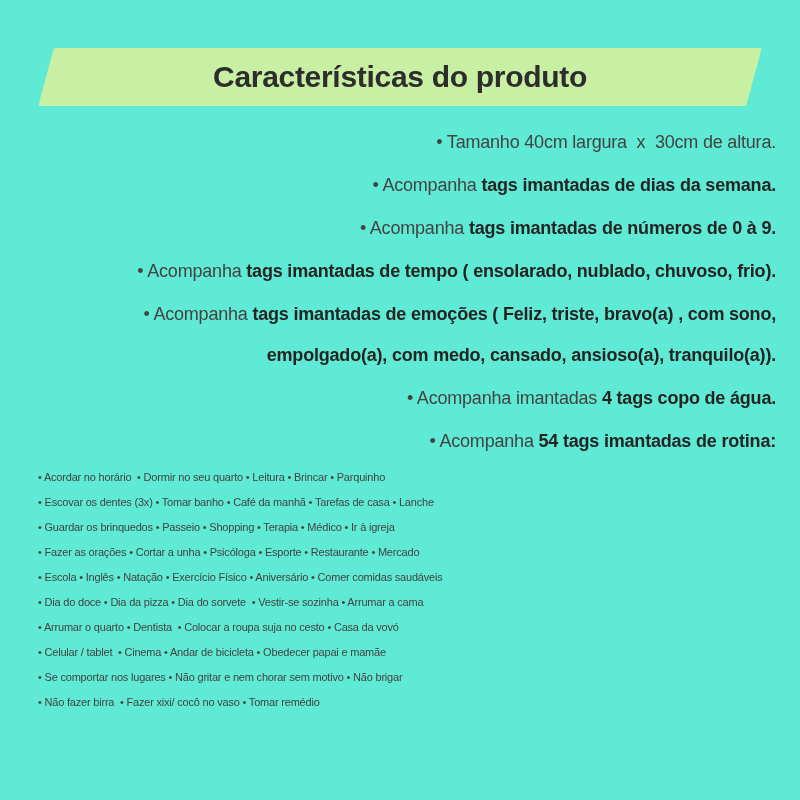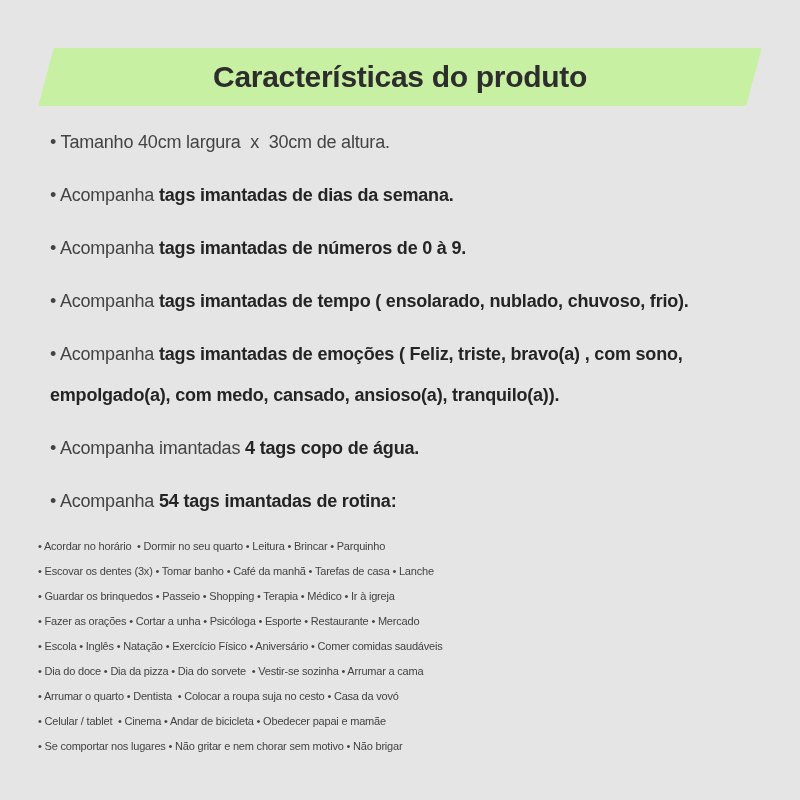--- a/index.html
+++ b/index.html
@@ -5,21 +5,21 @@
   html, body {
     margin: 0;
     padding: 0;
     background: #ffffff;
     font-family: "Liberation Sans", "DejaVu Sans", sans-serif;
   }
   .page {
     position: relative;
     width: 800px;
     height: 800px;
-    background: #e5e5e5;
+    background: #5eead4;
     overflow: hidden;
   }
   
   .band-wrap {
     position: relative;
     margin: 48px 46px 0 46px;
     height: 58px;
   }
   .band-bg {
     position: absolute;
@@ -41,22 +41,23 @@
   }
   
   .features {
     margin: 16px 22px 0 38px;
     font-size: 18px;
     letter-spacing: -0.2px;
     line-height: 41px;
     color: #434343;
   }
   .feature {
-    margin: 12px;
+    margin: 2px;
     white-space: pre-wrap;
+    text-align: right;
   }
   .feature b {
     color: #242424;
     letter-spacing: -0.2px;
   }
   
   .routine {
     margin: 3px 18px 0 38px;
     font-size: 11px;
     letter-spacing: -0.2px;
@@ -91,15 +92,16 @@
   <section class="routine">
     <p>• Acordar no horário  • Dormir no seu quarto • Leitura • Brincar • Parquinho</p>
     <p>• Escovar os dentes (3x) • Tomar banho • Café da manhã • Tarefas de casa • Lanche</p>
     <p>• Guardar os brinquedos • Passeio • Shopping • Terapia • Médico • Ir à igreja</p>
     <p>• Fazer as orações • Cortar a unha • Psicóloga • Esporte • Restaurante • Mercado</p>
     <p>• Escola • Inglês • Natação • Exercício Físico • Aniversário • Comer comidas saudáveis</p>
     <p>• Dia do doce • Dia da pizza • Dia do sorvete  • Vestir-se sozinha • Arrumar a cama</p>
     <p>• Arrumar o quarto • Dentista  • Colocar a roupa suja no cesto • Casa da vovó</p>
     <p>• Celular / tablet  • Cinema • Andar de bicicleta • Obedecer papai e mamãe</p>
     <p>• Se comportar nos lugares • Não gritar e nem chorar sem motivo • Não brigar</p>
+    <p>• Não fazer birra  • Fazer xixi/ cocô no vaso • Tomar remédio</p>
   </section>
 
 </div>
 
 </body></html>

